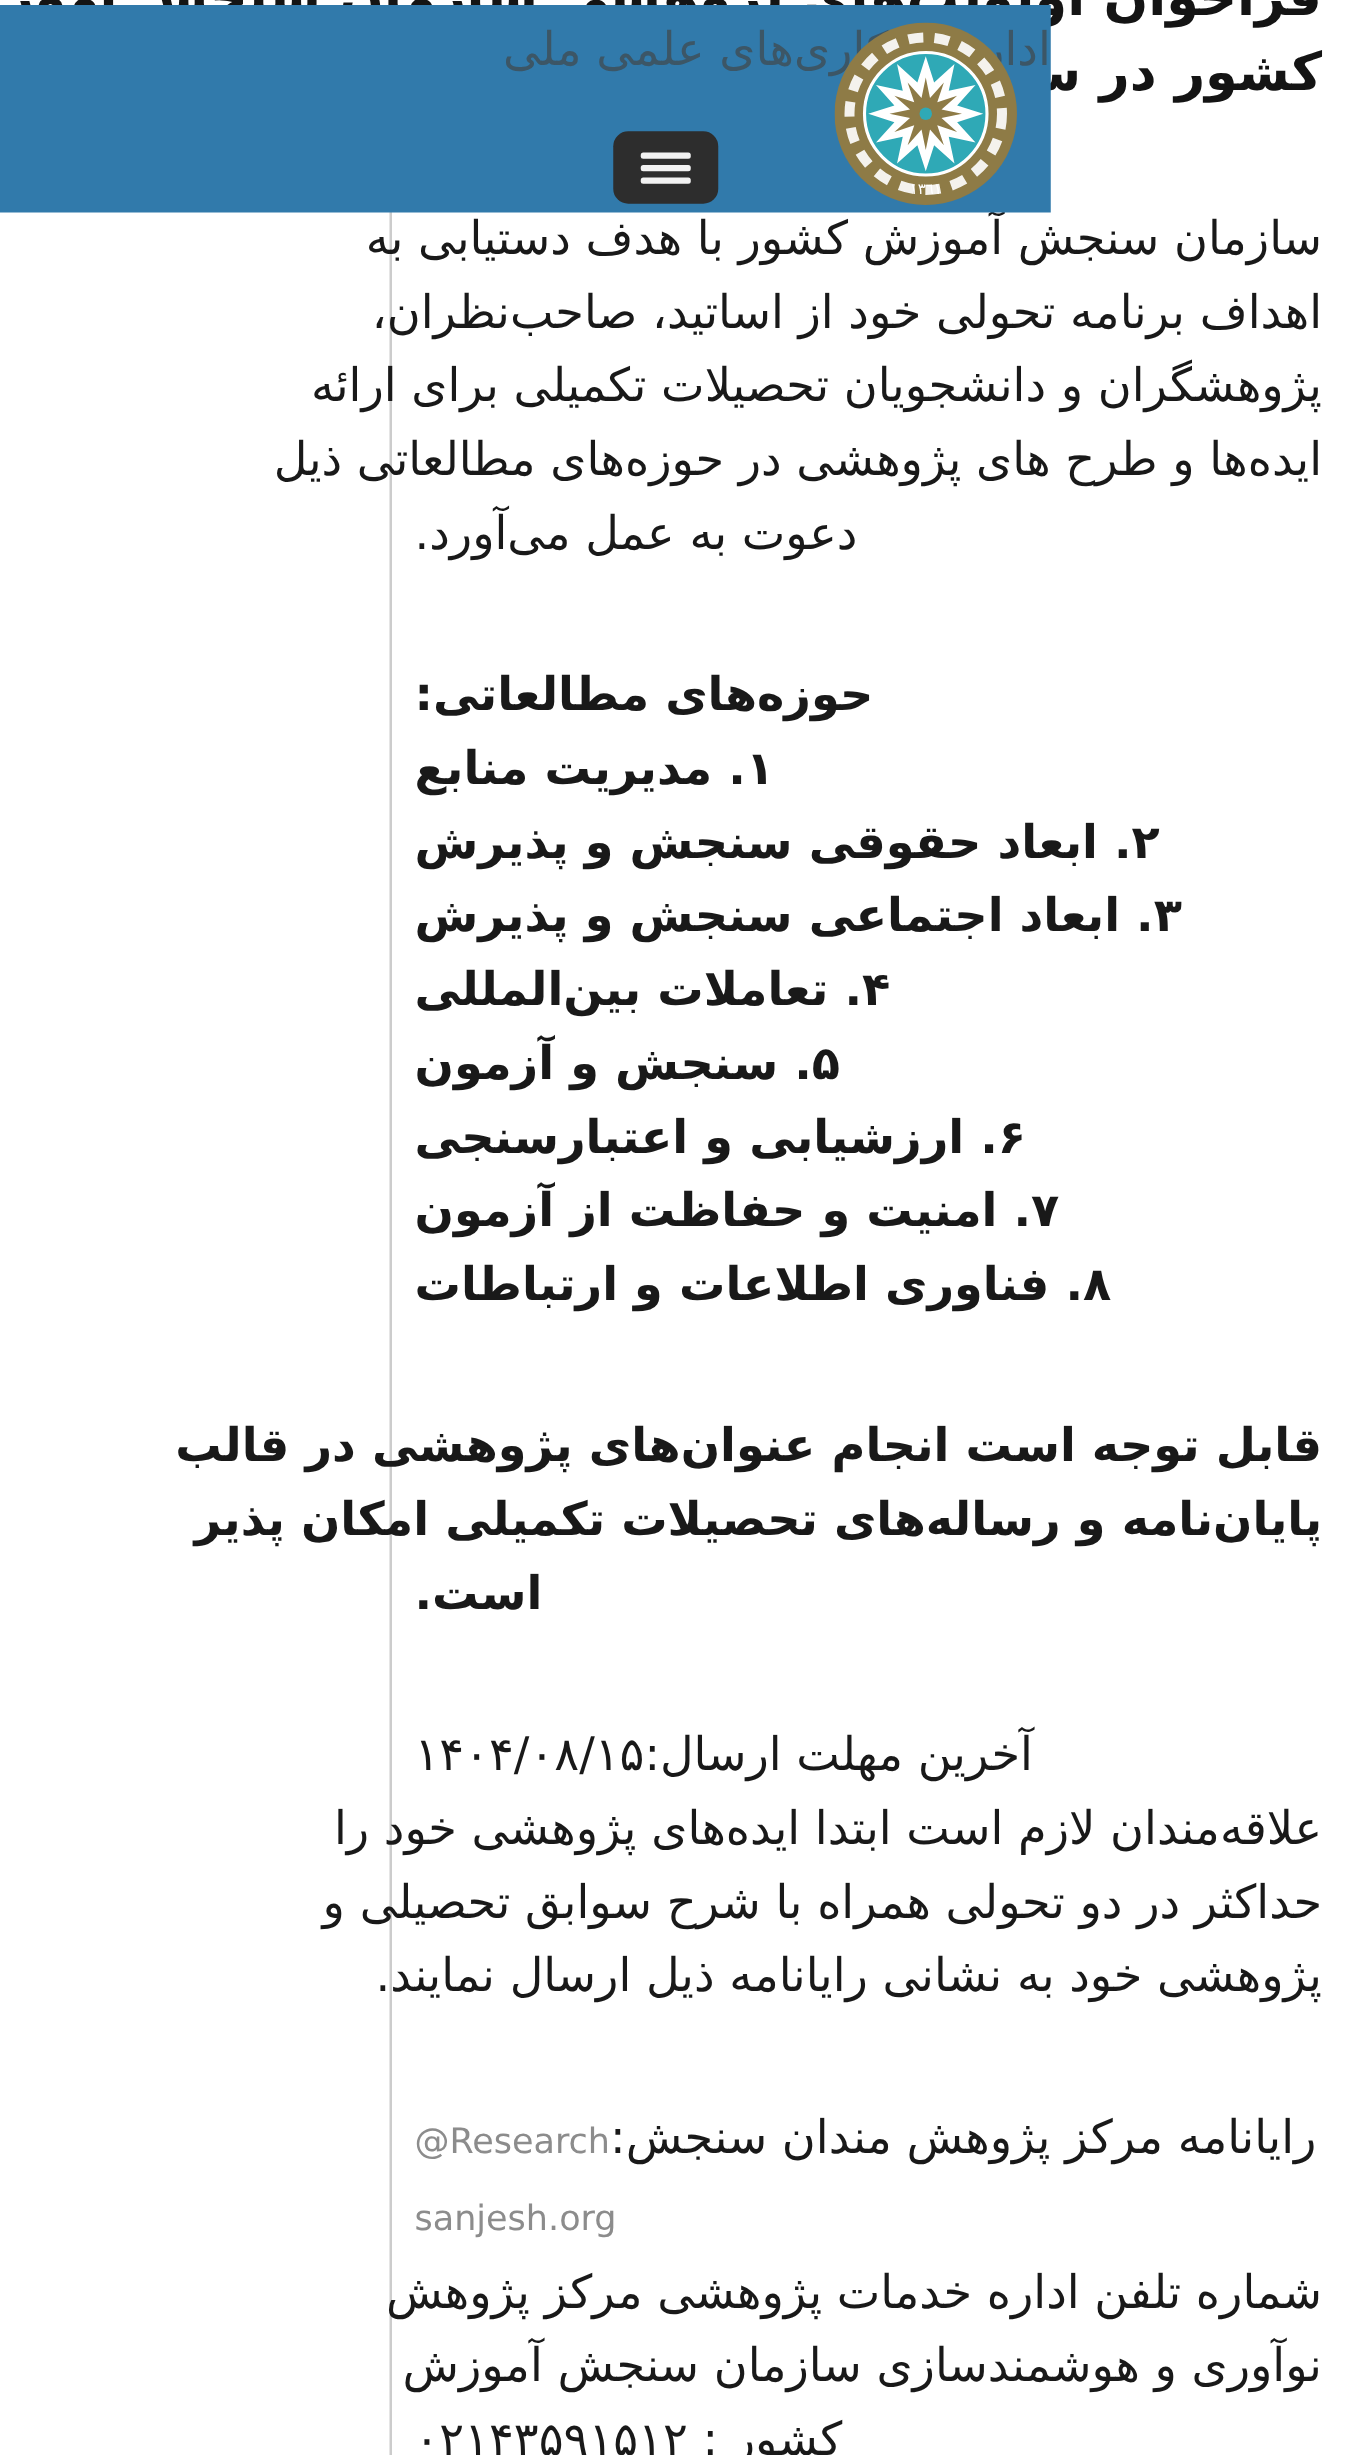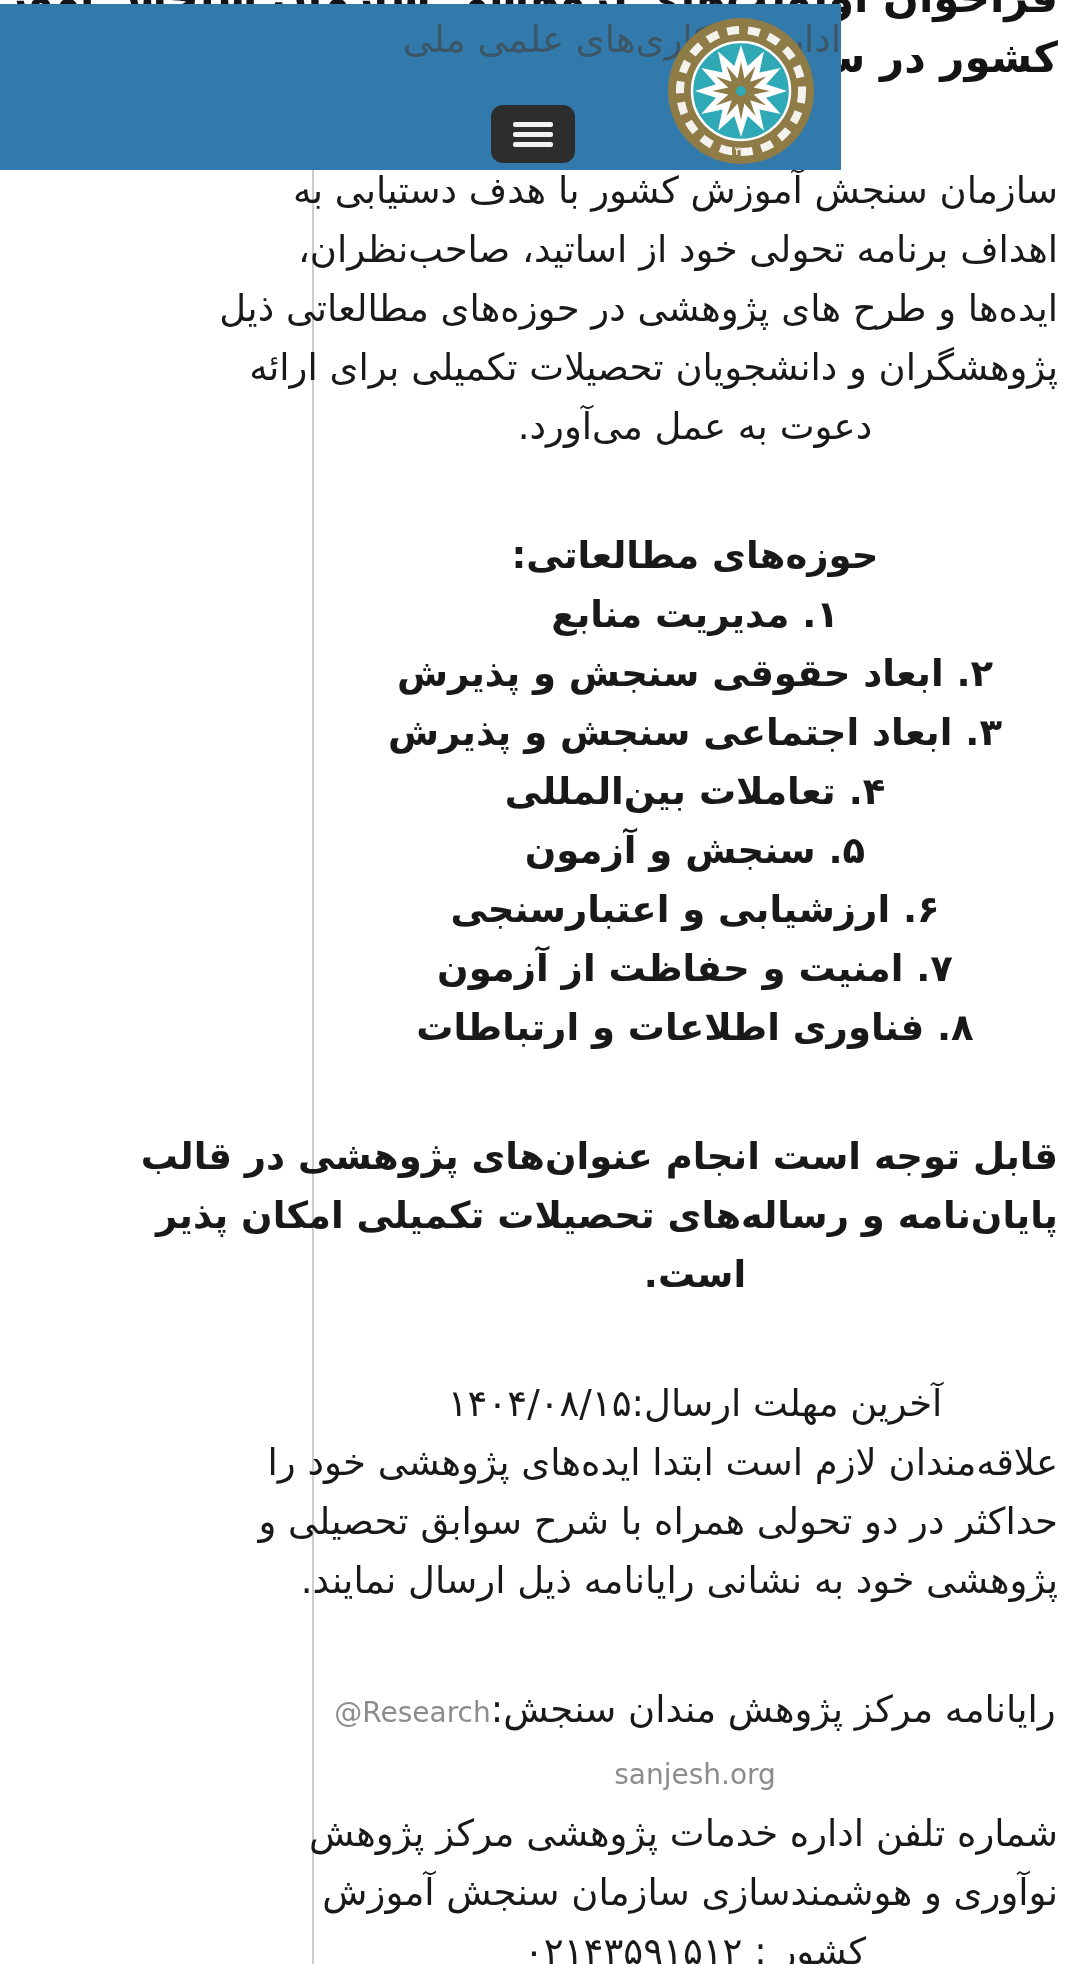--- a/index.html
+++ b/index.html
@@ -18,21 +18,21 @@
     width:768px;height:1964px;
     box-sizing:border-box;
     border-left:2px solid #cccccc;
     padding:161px 22px 0 18px;
     background:#ffffff;
   }
   .line{
     white-space:nowrap;
     line-height:59px;
     font-size:37px;
-    text-align:center;
+    text-align:left;
   }
   .para{margin:0}
   .para + .para{margin-top:70px}
   .para.bold .line{font-weight:700}
   .areas .line{font-weight:700}
   .gray{color:#8C8C8C;font-size:28px;text-decoration:none}
   hr.sep{border:none;height:2px;background:#C9C9C9;margin:12px 12px 0 23px}
   
   .page-title{
     position:absolute;top:-32px;right:22px;
@@ -77,22 +77,22 @@
 <div class="main">
 
   <h1 class="page-title">
     <div>فراخوان اولویت‌های پژوهشی سازمان سنجش آموزش</div>
     <div>کشور در سال ۱۴۰۴</div>
   </h1>
 
   <div class="para">
     <div class="line">سازمان سنجش آموزش کشور با هدف دستیابی به</div>
     <div class="line">اهداف برنامه تحولی خود از اساتید، صاحب‌نظران،</div>
+    <div class="line">پژوهشگران و دانشجویان تحصیلات تکمیلی برای ارائه</div>
     <div class="line">ایده‌ها و طرح های پژوهشی در حوزه‌های مطالعاتی ذیل</div>
-    <div class="line">پژوهشگران و دانشجویان تحصیلات تکمیلی برای ارائه</div>
     <div class="line">دعوت به عمل می‌آورد.</div>
   </div>
 
   <div class="para areas">
     <div class="line">حوزه‌های مطالعاتی:</div>
     <div class="line">۱. مدیریت منابع</div>
     <div class="line">۲. ابعاد حقوقی سنجش و پذیرش</div>
     <div class="line">۳. ابعاد اجتماعی سنجش و پذیرش</div>
     <div class="line">۴. تعاملات بین‌المللی</div>
     <div class="line">۵. سنجش و آزمون</div>

